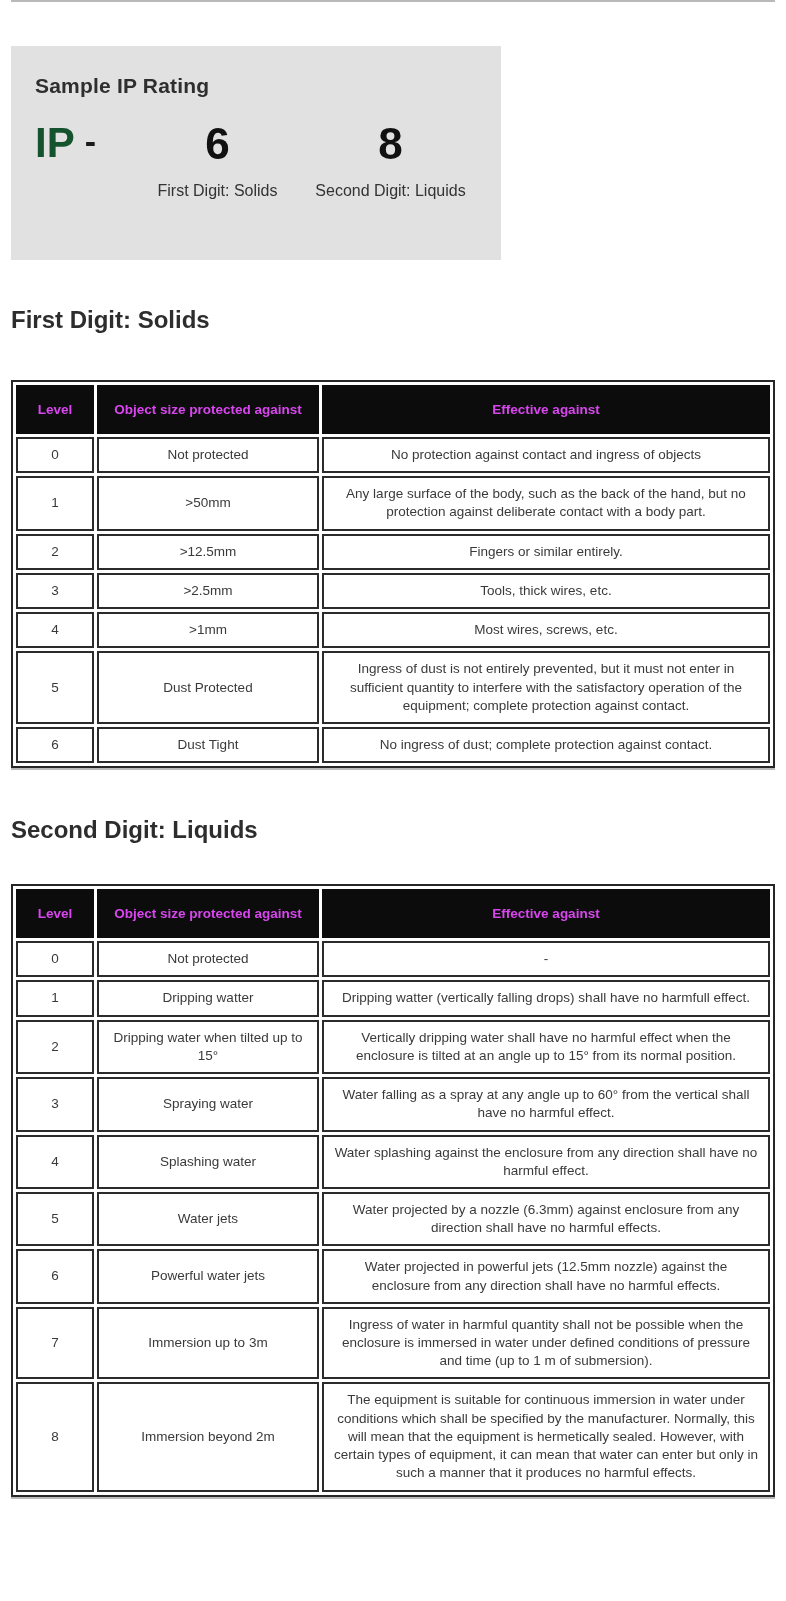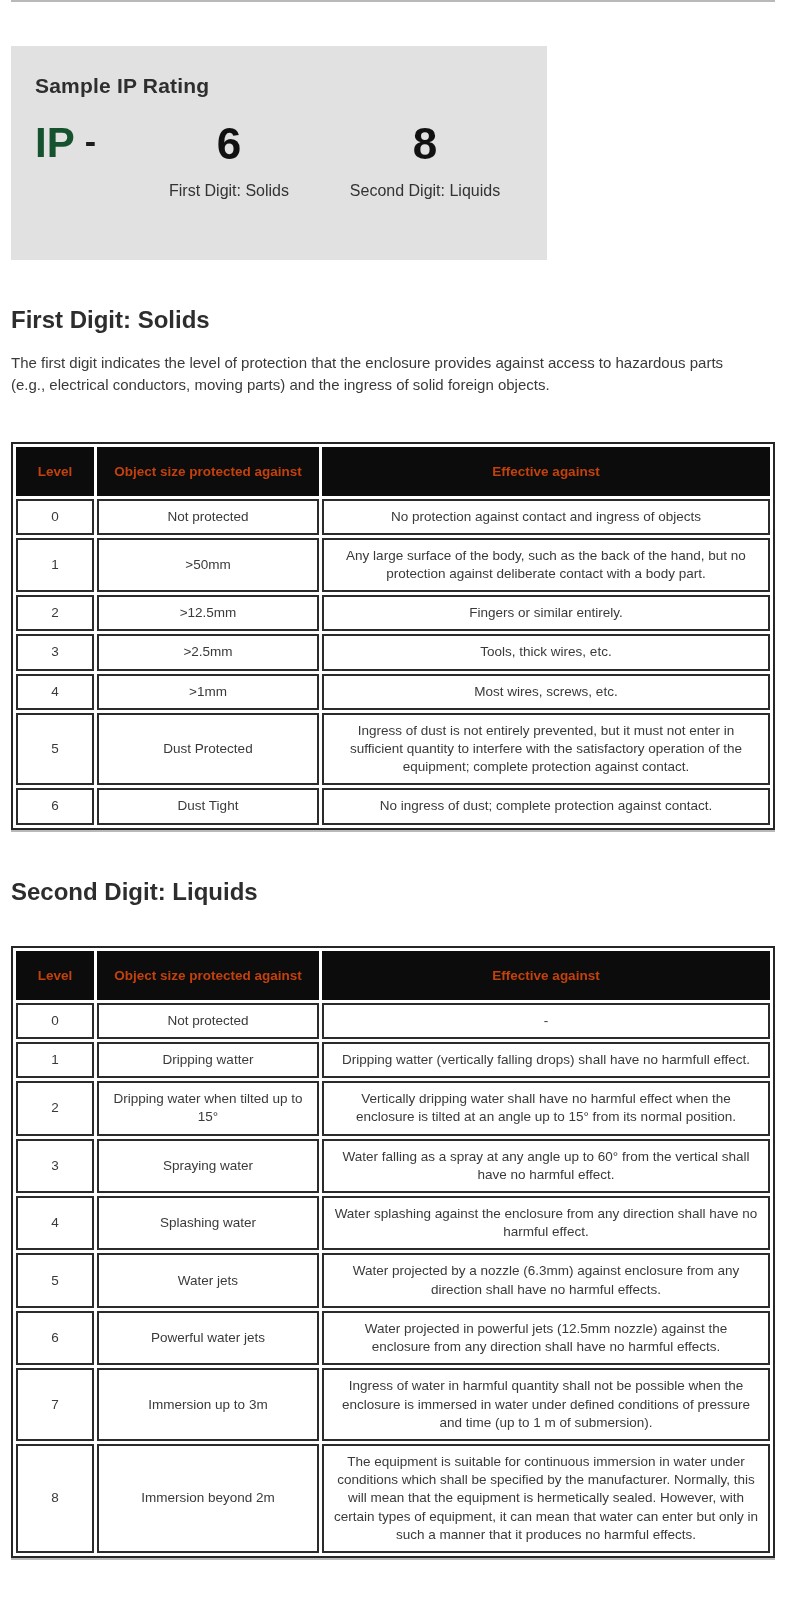--- a/index.html
+++ b/index.html
@@ -16,21 +16,21 @@
     border: none; border-top: 2px solid #b9b9b9;
     margin: 0; width: 764px;
   }
   .rule-top { margin-top: 12px; }
   .rule-mid { margin-top: 56px; }
   .rule-bottom { margin-top: 12px; }
 
   
   .sample-box {
     margin-top: 44px;
-    width: 536px; height: 214px;
+    width: 490px; height: 214px;
     background: #e1e1e1;
     padding: 28px 24px 0 24px;
   }
   .sample-box h2 {
     margin: 0; font-size: 21px; font-weight: bold; color: #2e2e2e;
     letter-spacing: 0.2px;
   }
   .ip-line { display: flex; margin-top: 24px; }
   .ip-prefix-col { width: 96px; display: flex; align-items: flex-start; }
   .ip-prefix { font-size: 42px; font-weight: bold; color: #14532d; line-height: 1; }
@@ -53,21 +53,21 @@
   
   table.ip-table {
     margin-top: 46px;
     width: 764px;
     border-collapse: separate;
     border-spacing: 3px;
     border: 2px solid #262626;
     background: #ffffff;
   }
   table.ip-table th {
-    background: #0c0c0c; color: #c2410c;
+    background: #0c0c0c; color: #d946ef;
     font-size: 13.5px; font-weight: bold;
     padding: 17px 6px; text-align: center;
   }
   table.ip-table td {
     border: 2px solid #2b2b2b;
     font-size: 13.5px; line-height: 1.35; color: #3a3a3a;
     text-align: center; vertical-align: middle;
     padding: 7px 10px;
   }
   col.col-level { width: 78px; }
@@ -95,21 +95,20 @@
       </div>
       <div class="digit-col">
         <span class="digit-value">8</span>
         <span class="digit-label">Second Digit: Liquids</span>
       </div>
     </div>
   </section>
 
   <section>
     <h1 class="section-heading">First Digit: Solids</h1>
-    <p class="section-intro">The first digit indicates the level of protection that the enclosure provides against access to hazardous parts (e.g., electrical conductors, moving parts) and the ingress of solid foreign objects.</p>
     <table class="ip-table t1">
       <colgroup>
           <col class="col-level">
           <col class="col-object">
           <col class="col-effective">
         </colgroup>
     <thead>
           <tr>
             <th>Level</th>
             <th>Object size protected against</th>

